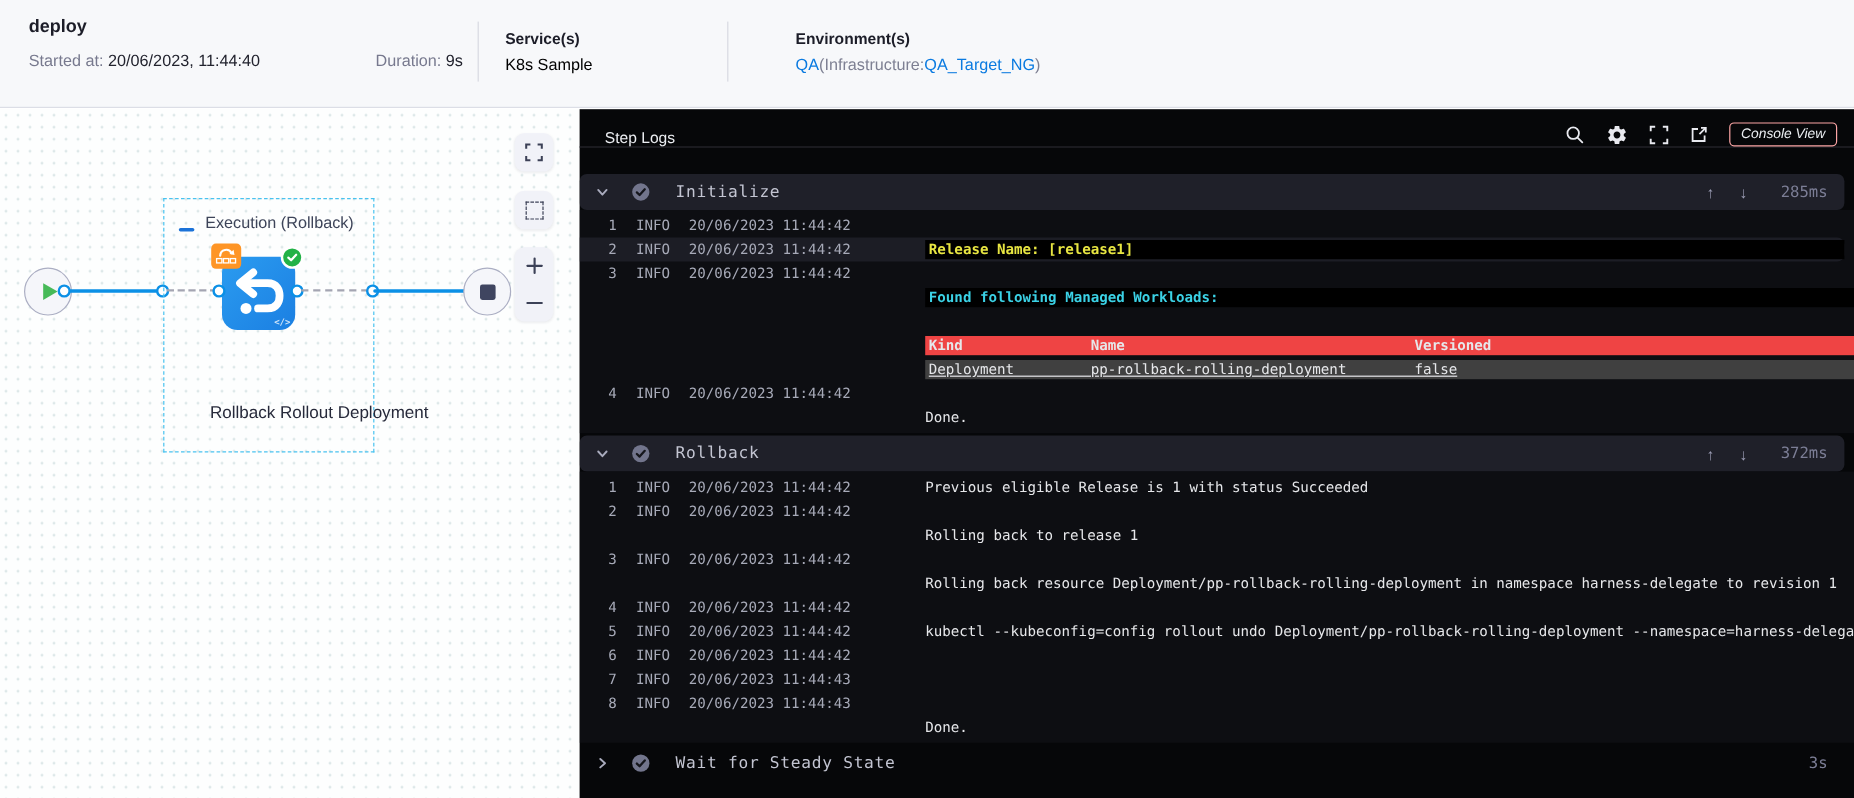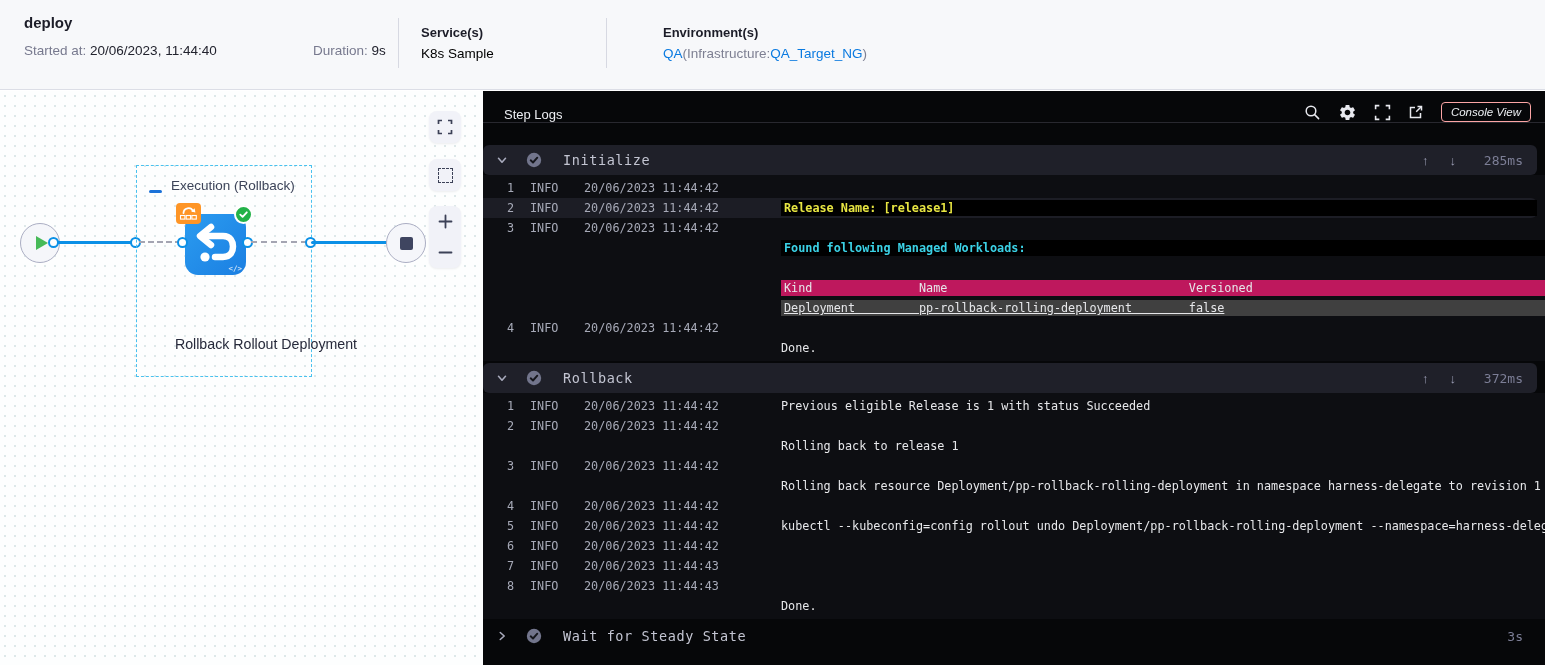--- a/index.html
+++ b/index.html
@@ -75,25 +75,25 @@
   .sec-title { margin-left:21px; font-size:13.5px; letter-spacing:.6px; color:#c3c5d2; }
   .sec-right { margin-left:auto; display:flex; align-items:center; gap:21px; margin-right:14px; }
   .sec-arrow { color:#9b9db4; font-size:13px; cursor:pointer; font-family:"Liberation Sans", sans-serif; }
   .sec-dur { color:#7c7e96; font-size:13px; min-width:46px; text-align:right; }
 
   .sec-rows { background:#0d0e12; padding:3px 0; }
   .log-row { height:20px; display:flex; align-items:center; font-size:11.8px; white-space:pre; }
   .log-row.hl { background:#1c1d25; border-top-right-radius:6px; border-bottom-right-radius:6px; margin-right:8px; }
   .col-num { width:26px; text-align:right; color:#a7aab8; flex:none; padding-left:0; margin-left:5px; }
   .col-level { width:43px; margin-left:16px; color:#a7aab8; flex:none; }
-  .col-time { width:140px; margin-left:11px; color:#a7aab8; flex:none; }
+  .col-time { width:140px; margin-left:1px; color:#a7aab8; flex:none; }
   .col-msg { margin-left:57px; color:#e6e7ea; overflow:hidden; flex:1 1 auto; }
   .msg-yellow { color:#e8e642; font-weight:700; background:#000; padding:1px 3px; }
   .msg-cyan { color:#3bd2e6; font-weight:700; background:#000; padding:1px 3px; }
-  .msg-tablehead { font-weight:400; background:#be185d; padding:1px 3px; }
+  .msg-tablehead { font-weight:700; background:#ef4444; padding:1px 3px; }
   .msg-tablecell { background:#404040; padding:1px 3px;text-decoration:underline; }
 </style>
 </head>
 <body>
 
 <div class="top-bar">
   <div class="run-title">deploy</div>
   <div class="started-line"><span>Started at:</span> <b>20/06/2023, 11:44:40</b></div>
   <div class="duration-line"><span>Duration:</span> <b>9s</b></div>
   <div class="v-divider" style="left:398px"></div>

